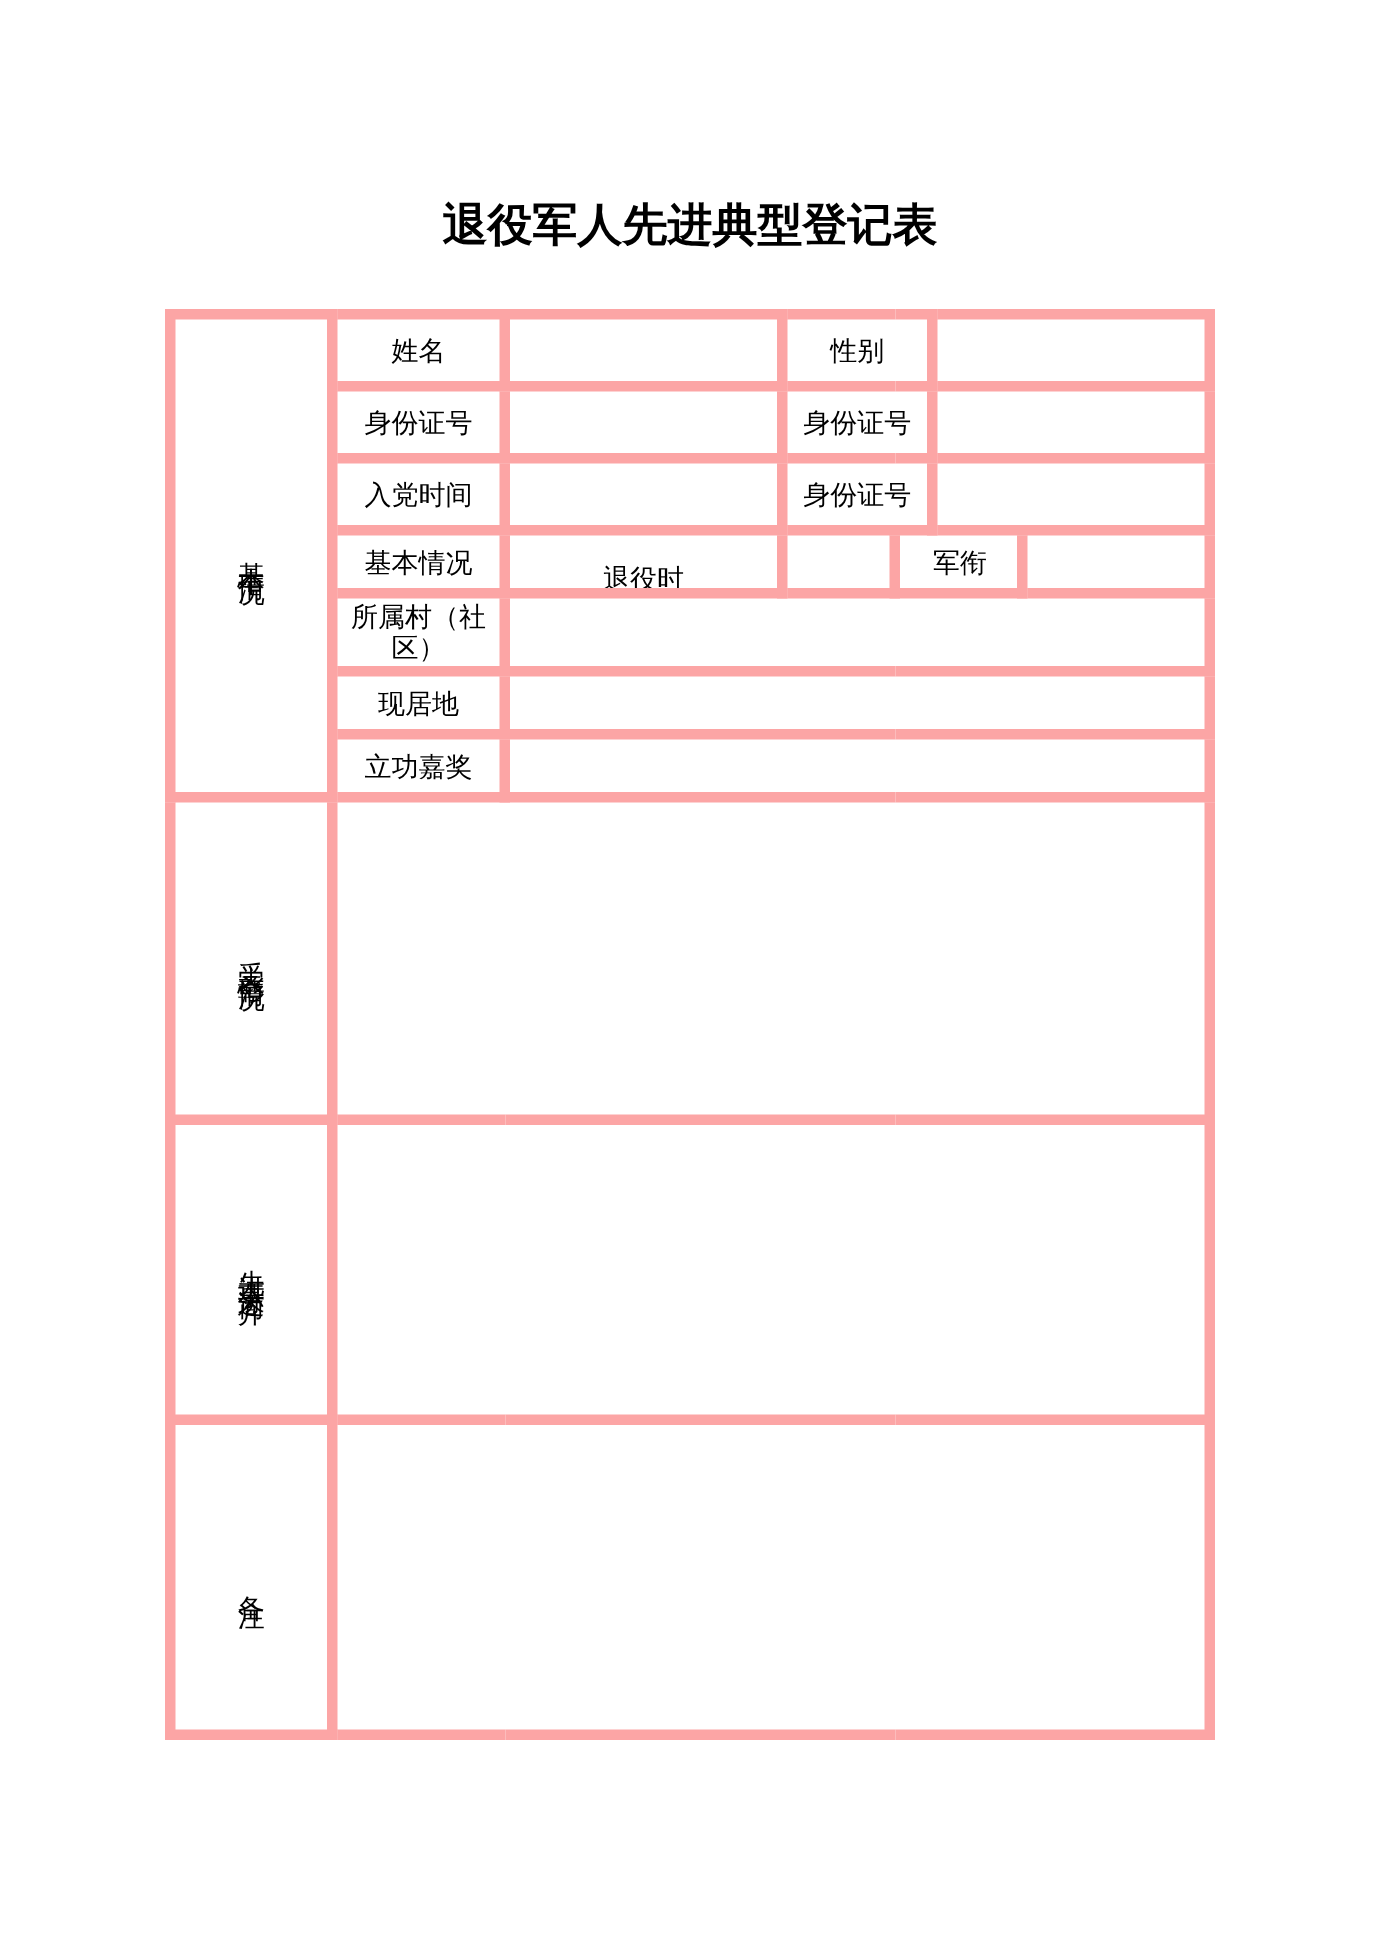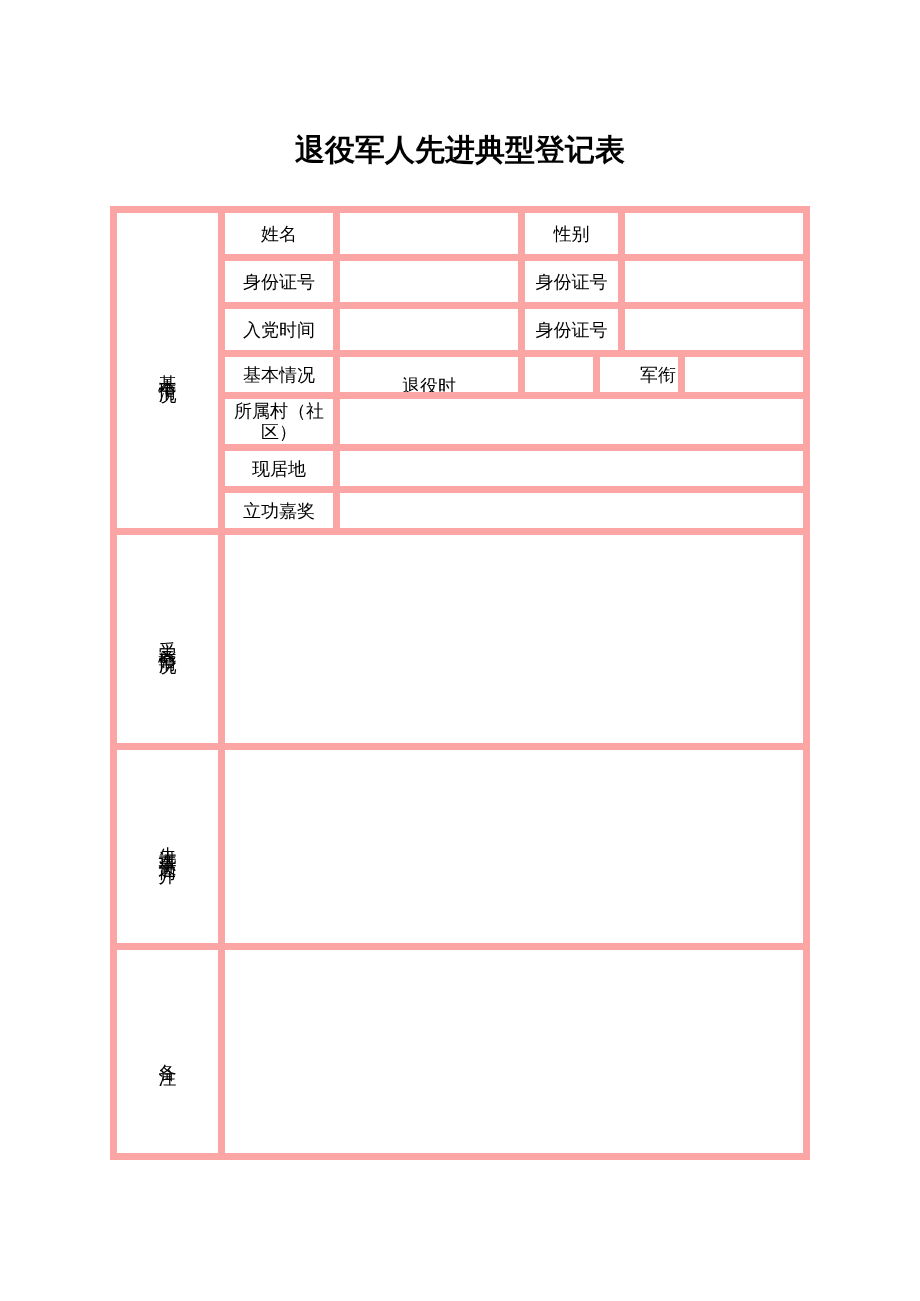--- a/index.html
+++ b/index.html
@@ -62,21 +62,21 @@
       height: 200px;
     }
     .row-big3 {
       height: 210px;
     }
     .truncated {
       line-height: 1.3;
       position: relative;
     }
     .left-align {
-      text-align: right;
+      text-align: center;
       padding-left: 4px;
     }
   </style>
 </head>
 <body>
 
 <div class="page">
   <div class="title">退役军人先进典型登记表</div>
 
   <table>

